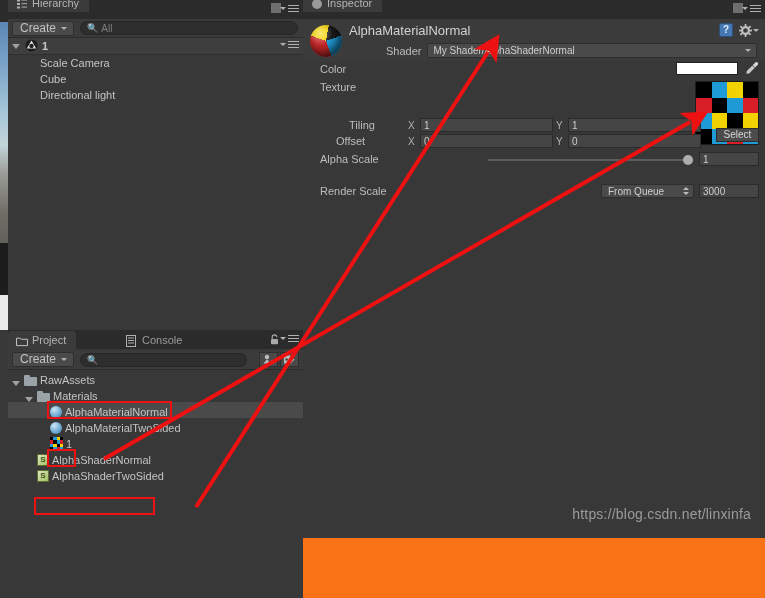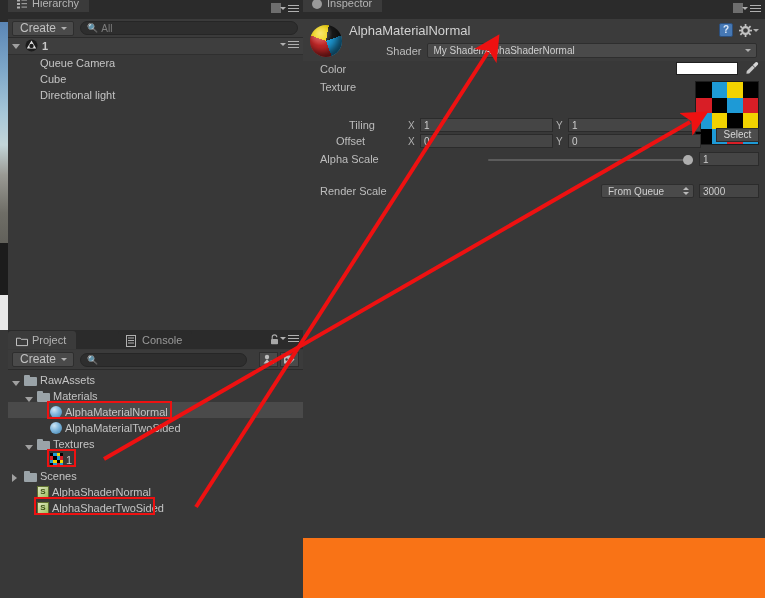--- a/index.html
+++ b/index.html
@@ -485,21 +485,21 @@
         <span class="ham-lines">
             <i></i>
             <i></i>
             <i></i>
           </span>
       </div>
     </div>
 
     <div class="hier-list" style="top:55px;">
       <div class="hier-item">
-        <span>Queue Camera</span>
+        <span>Scale Camera</span>
       </div>
       <div class="hier-item">
         <span>Cube</span>
       </div>
       <div class="hier-item">
         <span>Directional light</span>
       </div>
     </div>
   </div>
 
@@ -584,27 +584,20 @@
         </div>
         <div class="tree-row selected" style="padding-left: 30px;">
           <span style="width: 9px; flex: 0 0 auto; display: flex; align-items: center;"></span>
           <span class="mat-icon"></span>
           <span>AlphaMaterialNormal</span>
         </div>
         <div class="tree-row" style="padding-left: 30px;">
           <span style="width: 9px; flex: 0 0 auto; display: flex; align-items: center;"></span>
           <span class="mat-icon"></span>
           <span>AlphaMaterialTwoSided</span>
-        </div>
-        <div class="tree-row" style="padding-left: 17px;">
-          <span style="width: 9px; flex: 0 0 auto; display: flex; align-items: center;">
-            <span class="foldout"></span>
-          </span>
-          <span class="folder-icon"></span>
-          <span>Textures</span>
         </div>
         <div class="tree-row" style="padding-left: 30px;">
           <span style="width: 9px; flex: 0 0 auto; display: flex; align-items: center;"></span>
           <span class="checker" style="width: 13px; height: 13px;">
             <i style="background: rgb(0, 0, 0);"></i>
             <i style="background: rgb(30, 154, 214);"></i>
             <i style="background: rgb(242, 210, 0);"></i>
             <i style="background: rgb(0, 0, 0);"></i>
             <i style="background: rgb(216, 30, 38);"></i>
             <i style="background: rgb(0, 0, 0);"></i>
@@ -614,27 +607,20 @@
             <i style="background: rgb(242, 210, 0);"></i>
             <i style="background: rgb(0, 0, 0);"></i>
             <i style="background: rgb(242, 210, 0);"></i>
             <i style="background: rgb(0, 0, 0);"></i>
             <i style="background: rgb(30, 154, 214);"></i>
             <i style="background: rgb(216, 30, 38);"></i>
             <i style="background: rgb(30, 154, 214);"></i>
           </span>
           <span>1</span>
         </div>
-        <div class="tree-row" style="padding-left: 4px;">
-          <span style="width: 9px; flex: 0 0 auto; display: flex; align-items: center;">
-            <span class="foldout closed"></span>
-          </span>
-          <span class="folder-icon"></span>
-          <span>Scenes</span>
-        </div>
         <div class="tree-row" style="padding-left: 17px;">
           <span style="width: 9px; flex: 0 0 auto; display: flex; align-items: center;"></span>
           <span class="shader-icon">S</span>
           <span>AlphaShaderNormal</span>
         </div>
         <div class="tree-row" style="padding-left: 17px;">
           <span style="width: 9px; flex: 0 0 auto; display: flex; align-items: center;"></span>
           <span class="shader-icon">S</span>
           <span>AlphaShaderTwoSided</span>
         </div>
@@ -779,20 +765,21 @@
         <span class="updown">
           <i class="up"></i>
             <i class="dn"></i>
         </span>
       </div>
       <span class="field" style="position:absolute; left:396px; top:123px; width:60px;">
         <span>3000</span>
       </span>
     </div>
 
+    <div class="watermark">https://blog.csdn.net/linxinfa</div>
   </div>
 
   <svg id="annotations" width="765" height="598" viewBox="0 0 765 598">
     <defs>
       <marker id="ar" markerWidth="7" markerHeight="7" refX="1.2" refY="3.5" orient="auto" markerUnits="strokeWidth">
         <path d="M0,0.2 L6.5,3.5 L0,6.8 L1.6,3.5 Z" fill="#ee1111"></path>
       </marker>
     </defs>
 
     <line x1="196" y1="507" x2="488" y2="52" stroke="#ee1111" stroke-width="4" marker-end="url(#ar)"></line>

